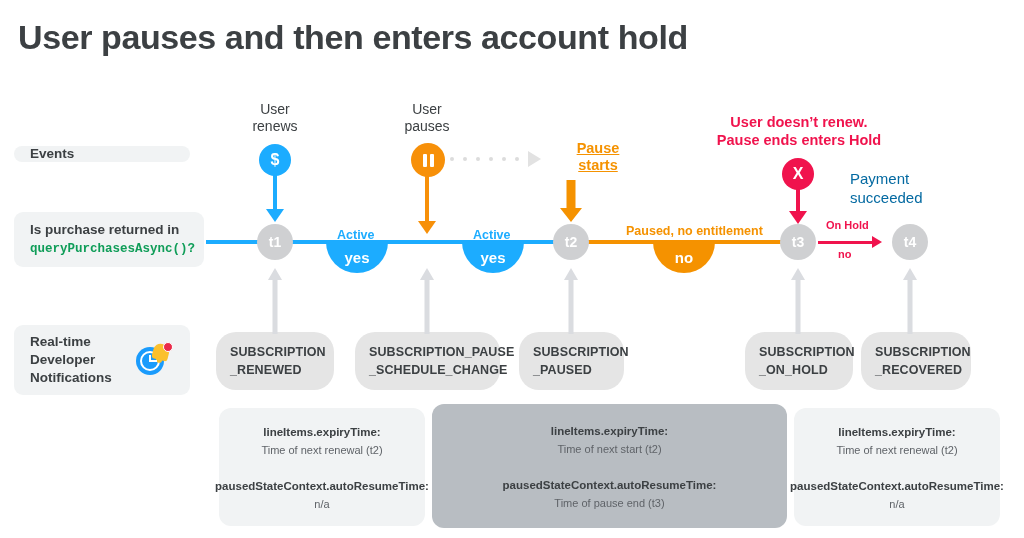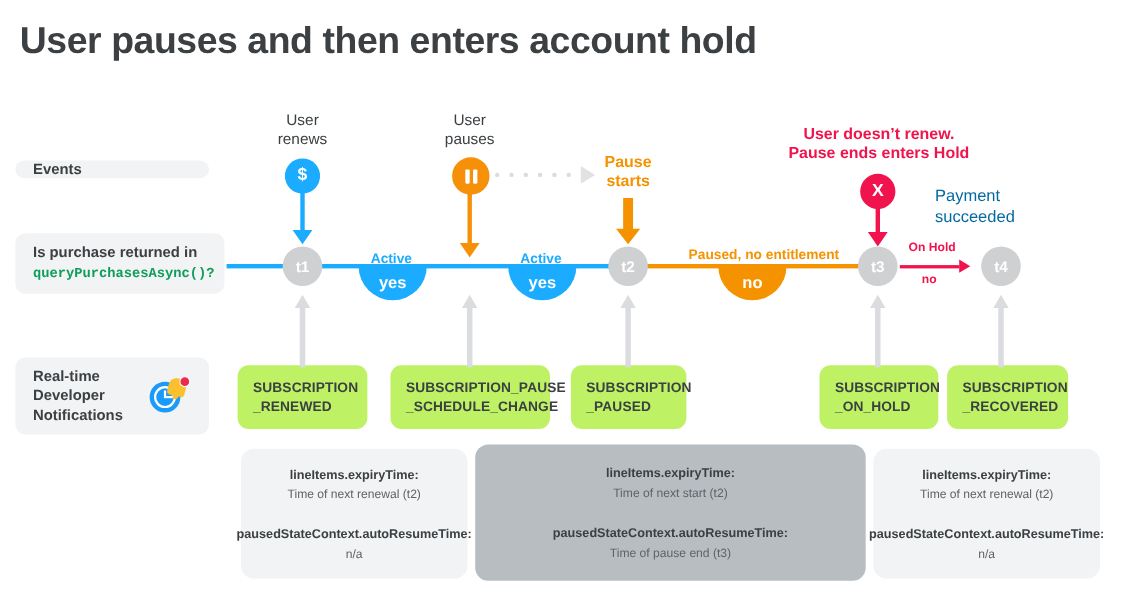--- a/index.html
+++ b/index.html
@@ -141,21 +141,21 @@
     position:absolute;text-align:center;color:#f0134d;
     font-size:14.5px;font-weight:700;line-height:1.25;white-space:pre;
   }
   .teal-note{
     position:absolute;text-align:left;color:#0369a1;
     font-size:15px;font-weight:400;line-height:1.25;white-space:pre;
   }
 
   
   .rtdn-box{
-    position:absolute;background:#bef264;border-radius:10px;
+    position:absolute;background:#e5e5e5;border-radius:20px;
     box-sizing:border-box;padding:0 14px;
     display:flex;align-items:center;
     font-size:12.5px;font-weight:700;color:#3c4043;
     line-height:1.45;white-space:pre-line;letter-spacing:.1px;
   }
 
   
   .fields-box{
     position:absolute;border-radius:12px;box-sizing:border-box;
     display:flex;flex-direction:column;align-items:center;justify-content:center;
@@ -246,21 +246,21 @@
   <div class="dotted-arrow" style="left:450px;top:151px;">
     <span class="dot"></span>
     <span class="dot"></span>
     <span class="dot"></span>
     <span class="dot"></span>
     <span class="dot"></span>
     <span class="dot"></span>
     <span class="ahead"></span>
   </div>
 
-  <div class="ev-cap" style="left:531px;top:140px;width:80px;color:#f59200;font-weight:700;font-size:14.5px;">Pause
+  <div class="ev-cap" style="left:558px;top:140px;width:80px;color:#f59200;font-weight:700;font-size:14.5px;text-decoration:underline;">Pause
 starts</div>
   <div class="v-arrow" style="left:562px;top:180px;width:18px;height:42px;">
     <span class="shaft" style="width:9px;height:30px;background:#f59200;"></span>
     <span class="head" style="border-top:14px solid #f59200;border-left-width:11px;border-right-width:11px;"></span>
   </div>
 
   <div class="big-note" style="left:670px;top:113px;width:258px;">User doesn’t renew.
 Pause ends enters Hold</div>
   <div class="ev-badge pink" style="left:782px;top:158px;">X</div>
   <div class="v-arrow" style="left:789px;top:184px;width:18px;height:40px;">

